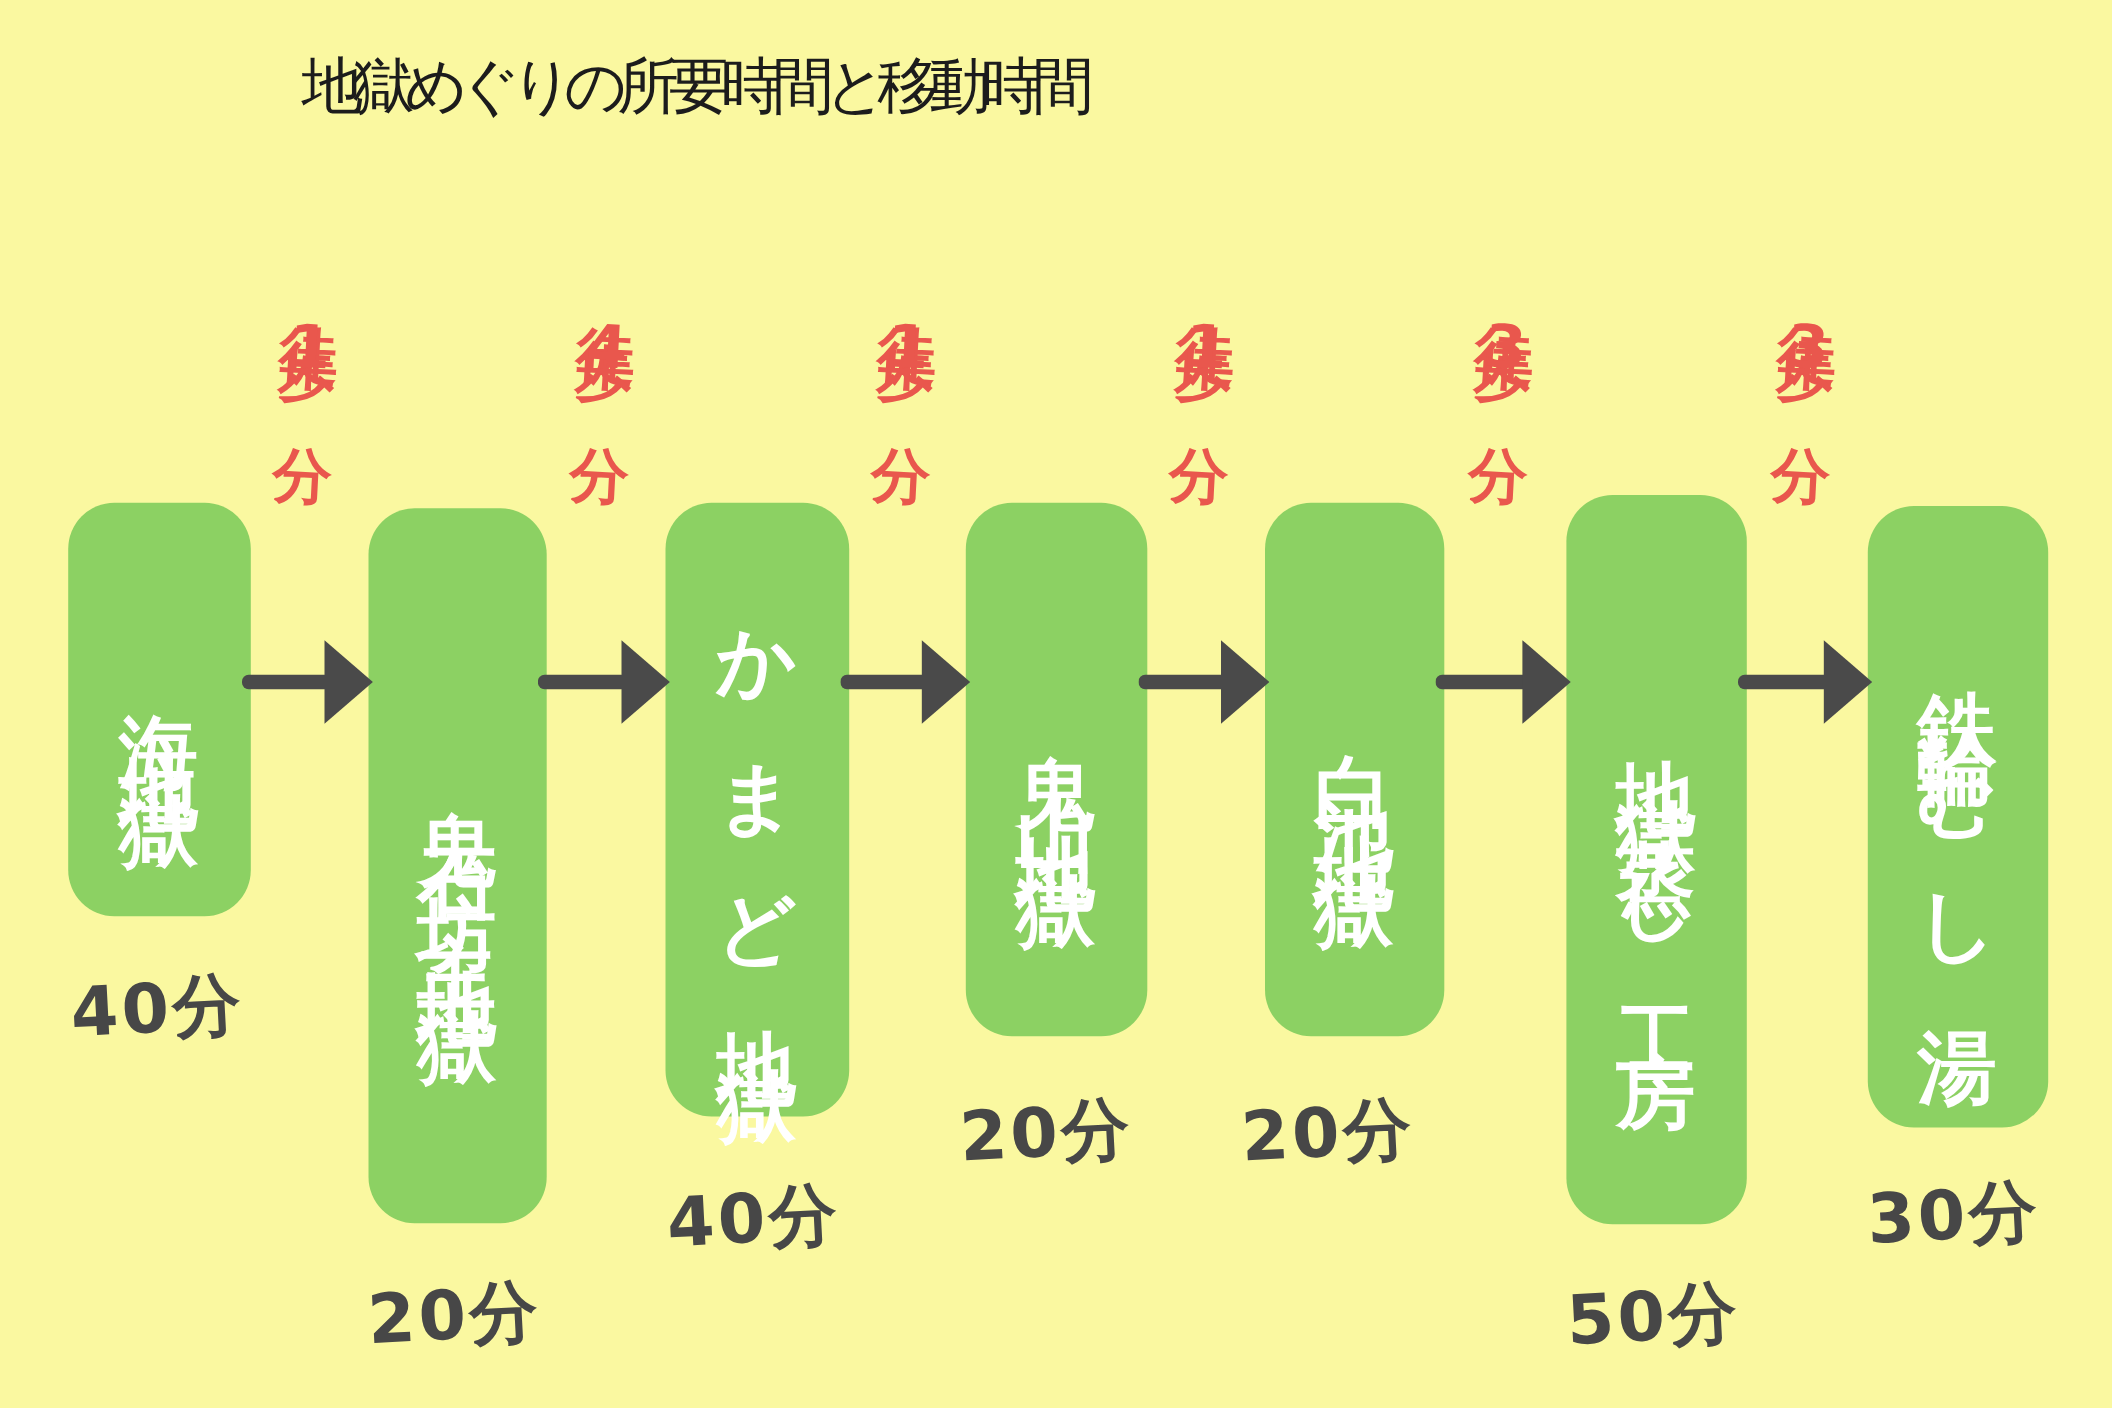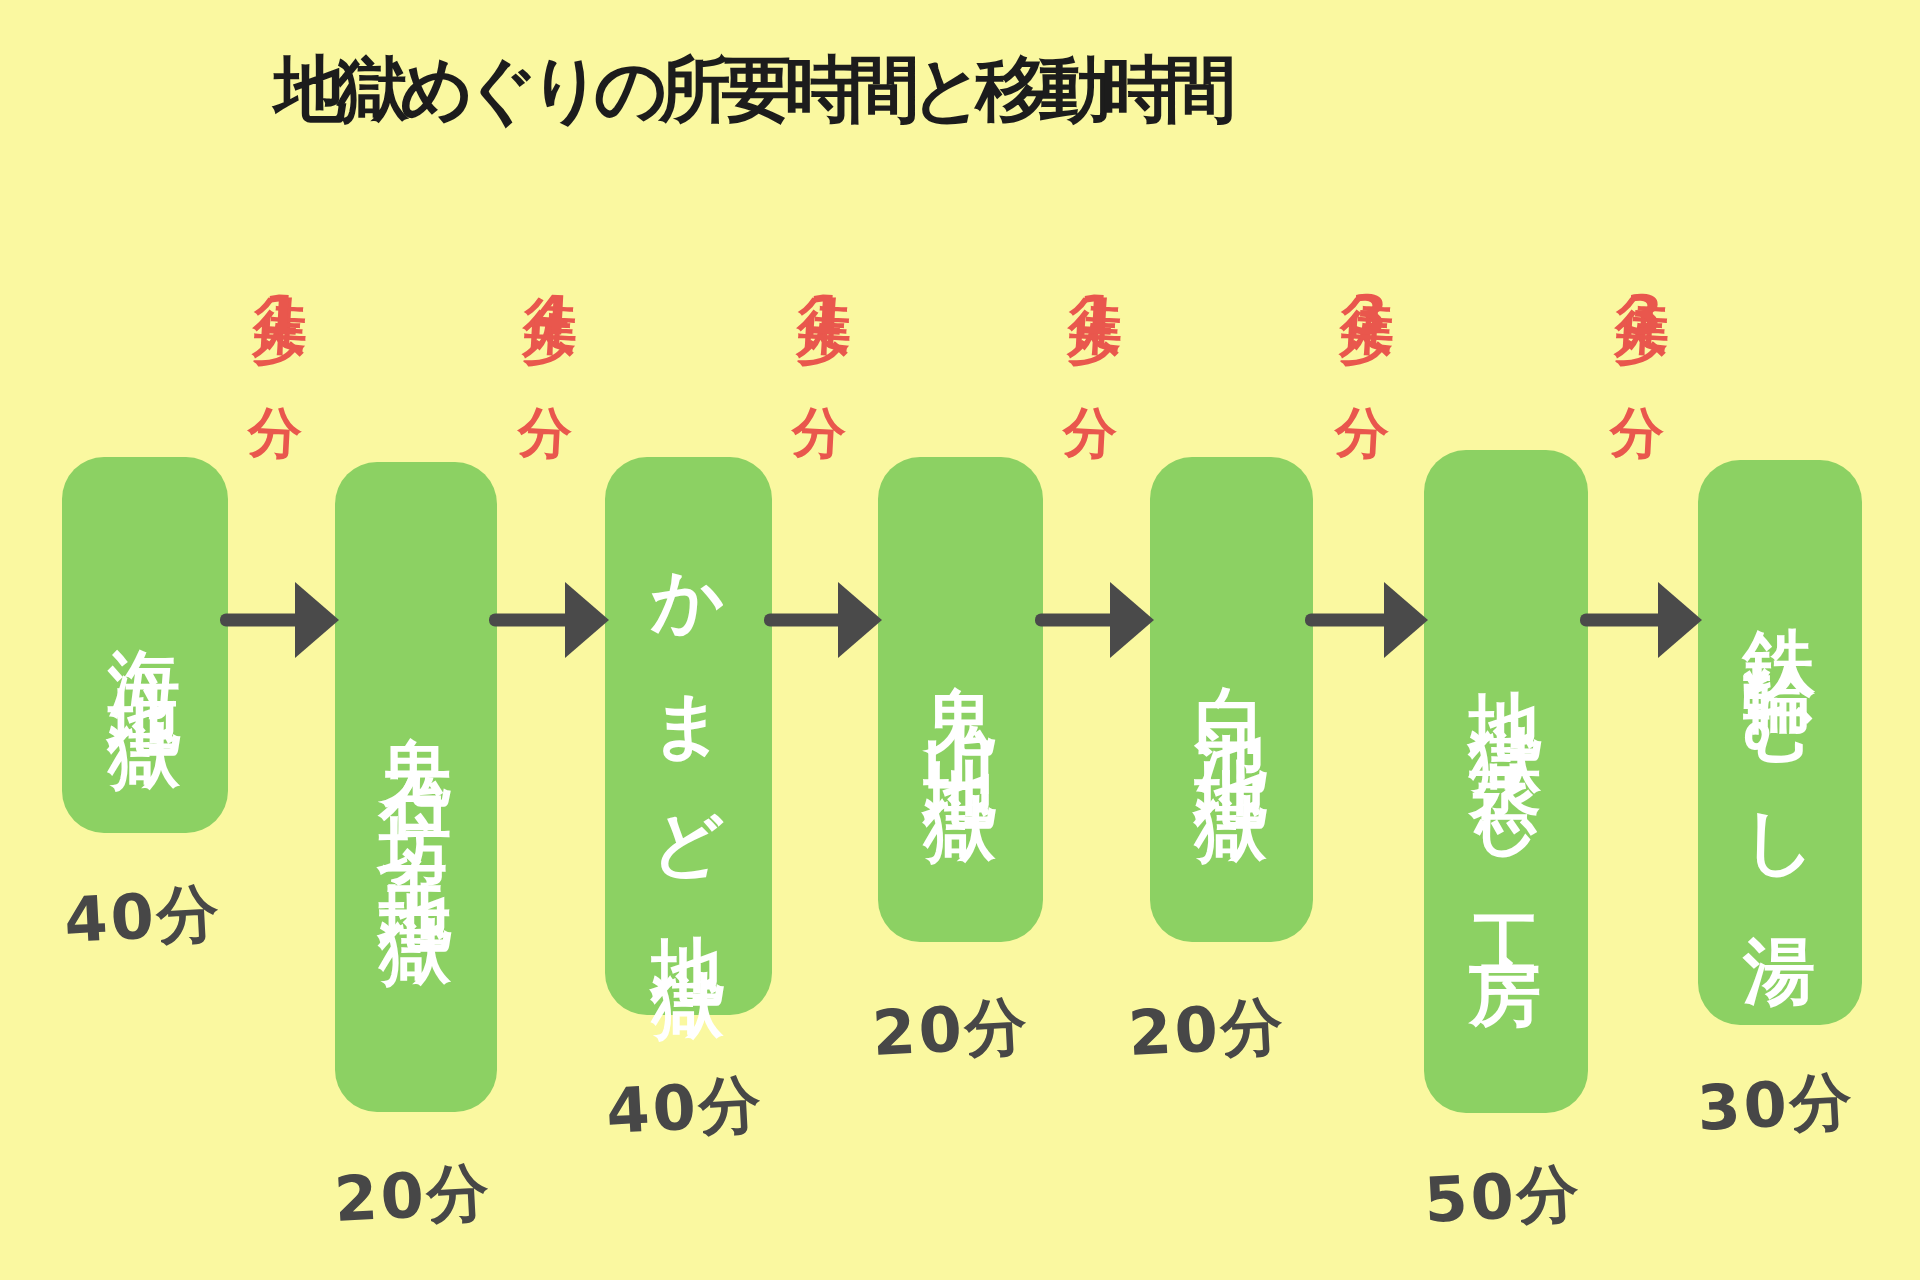--- a/index.html
+++ b/index.html
@@ -3,21 +3,21 @@
 <meta charset="utf-8">
 <style>
   html,body{margin:0;padding:0;}
   .stage{
     position:relative;width:1920px;height:1280px;overflow:hidden;
     background:var(--bg,#FAF8A0);
     font-family:"DejaVu Sans",sans-serif;
   }
   .title{
     position:absolute;left:274px;top:44px;margin:0;
-    font-size:72px;font-weight:bold;letter-spacing:-9px;line-height:1.25;
+    font-size:56px;font-weight:normal;letter-spacing:-9px;line-height:1.25;
     color:var(--title,#1C1C1C);white-space:nowrap;
   }
   .stop{
     position:absolute;background:var(--green,#8CD163);border-radius:42px;
     display:flex;align-items:center;justify-content:center;
   }
   .stop-label{
     writing-mode:vertical-rl;text-orientation:upright;
     color:var(--nodetext,#FFFFFF);font-size:72px;font-weight:bold;
     letter-spacing:36px;line-height:1;

